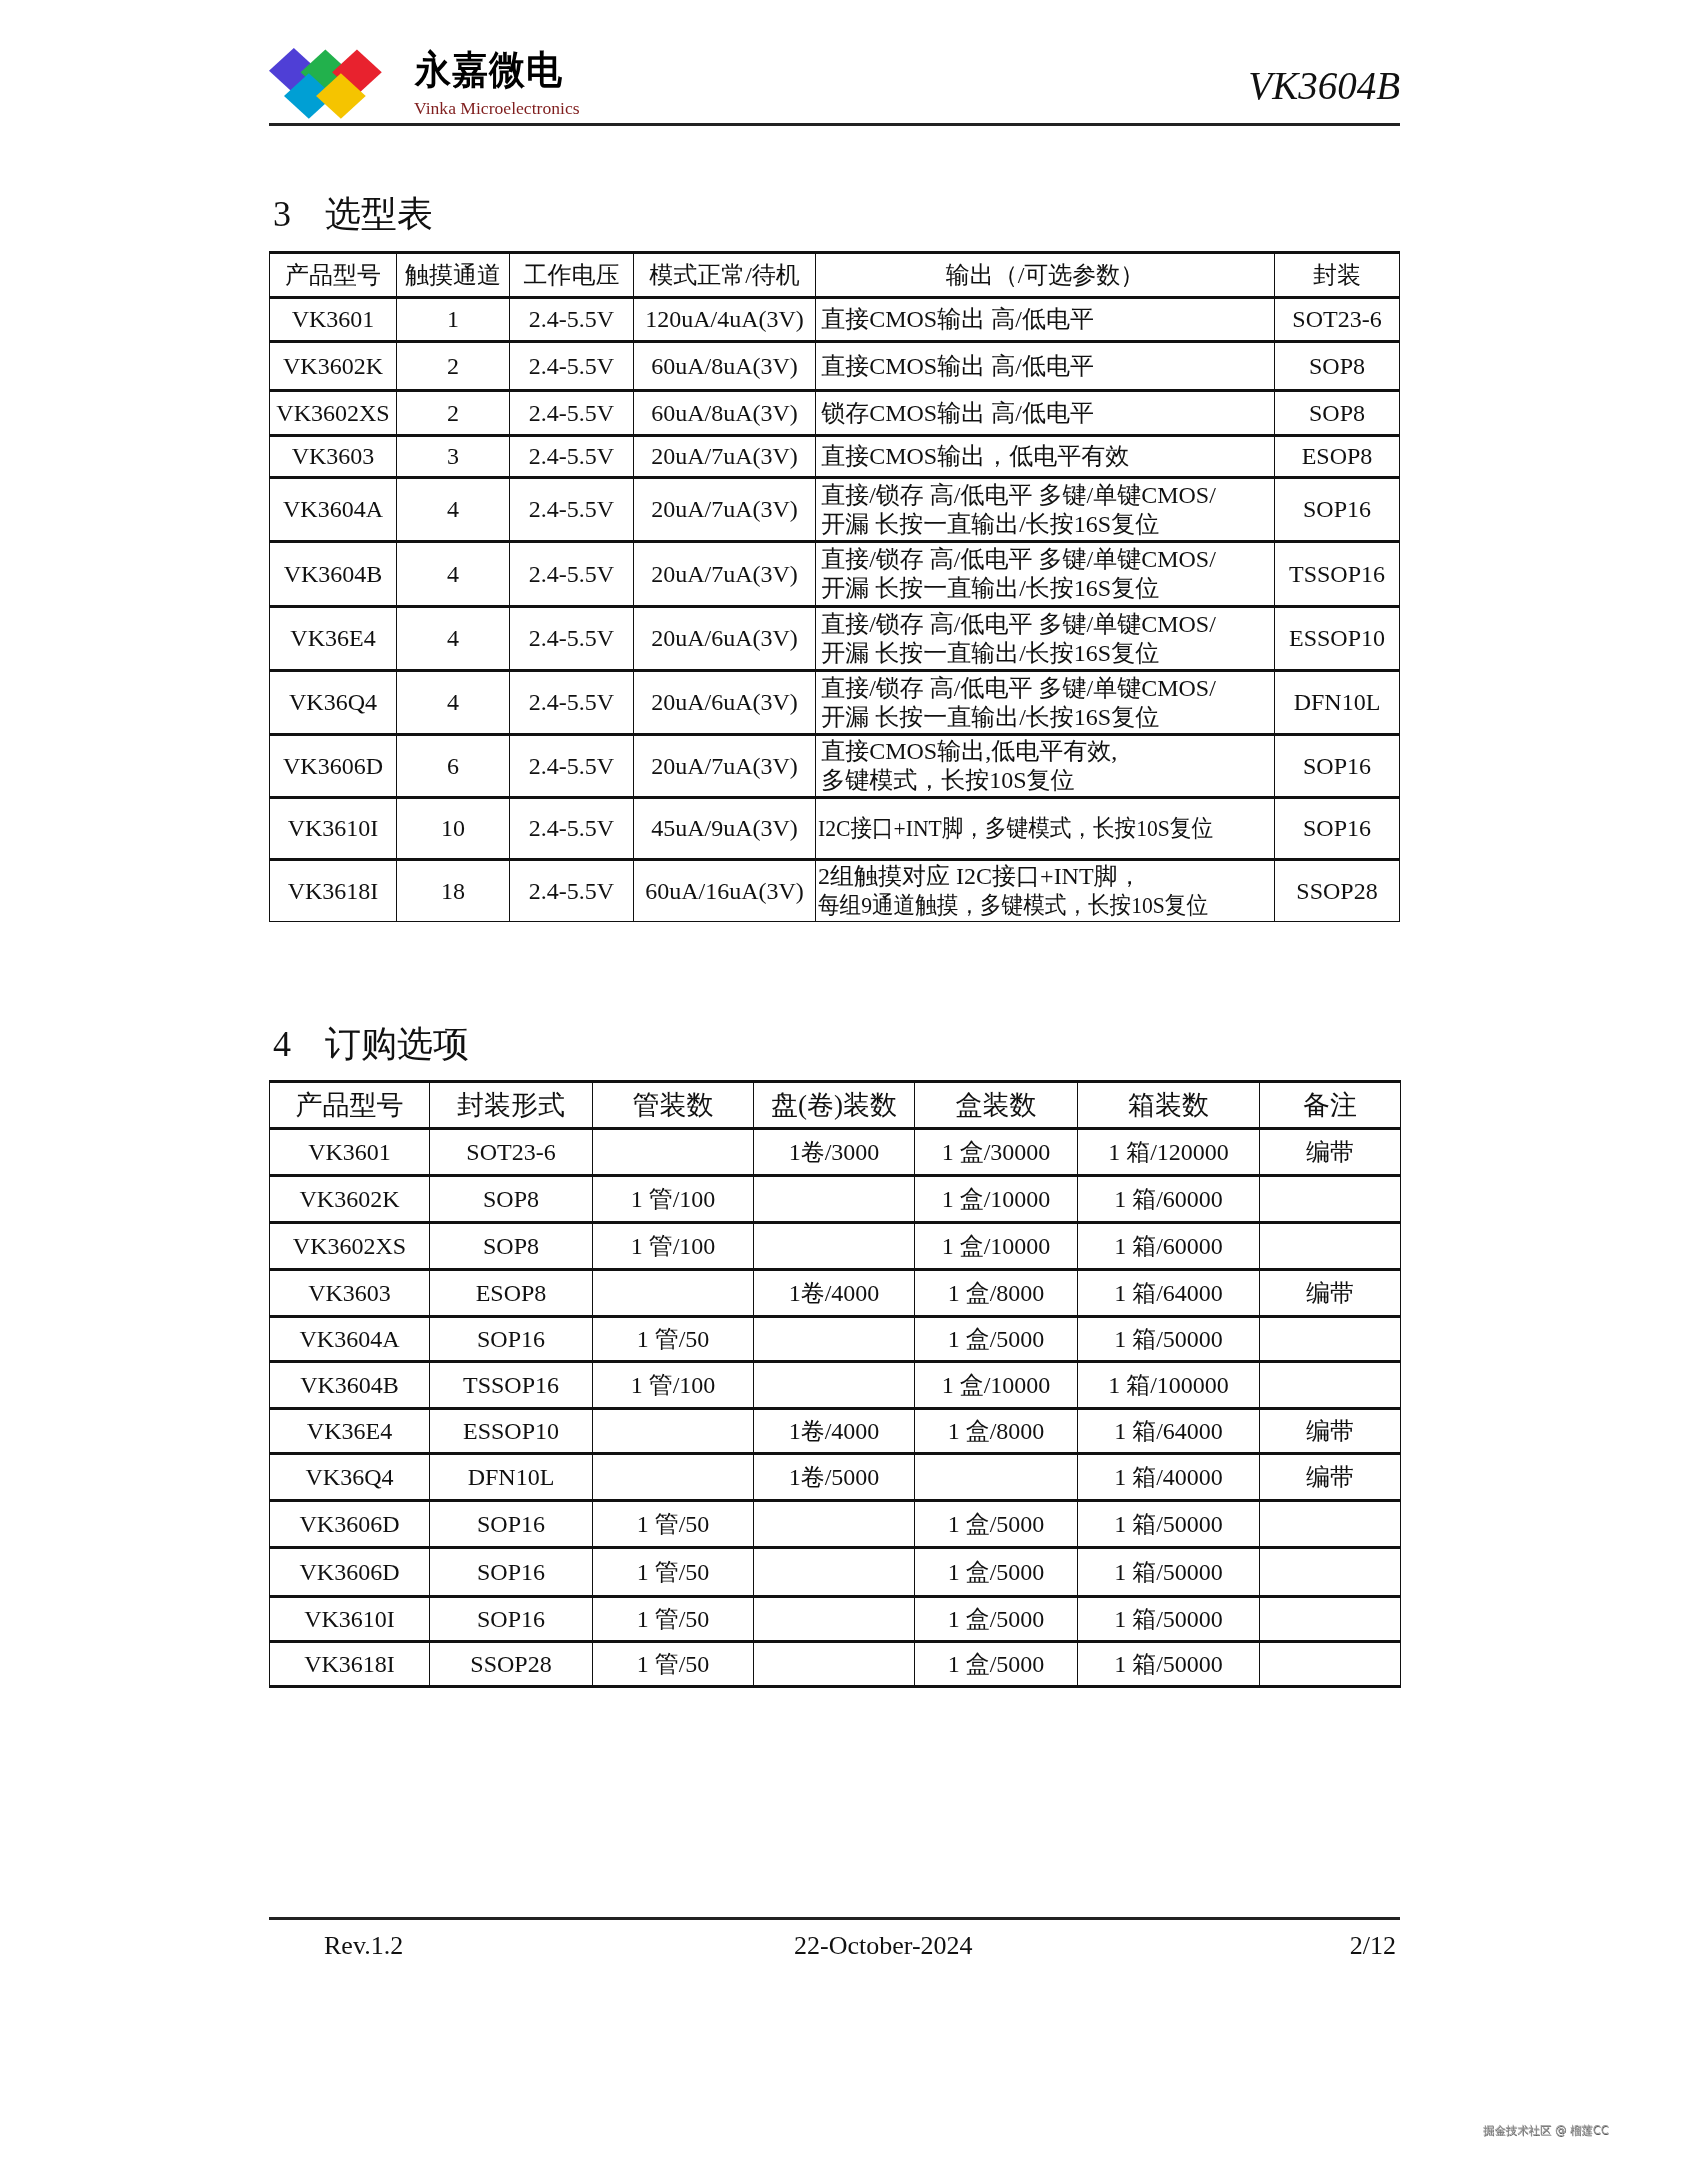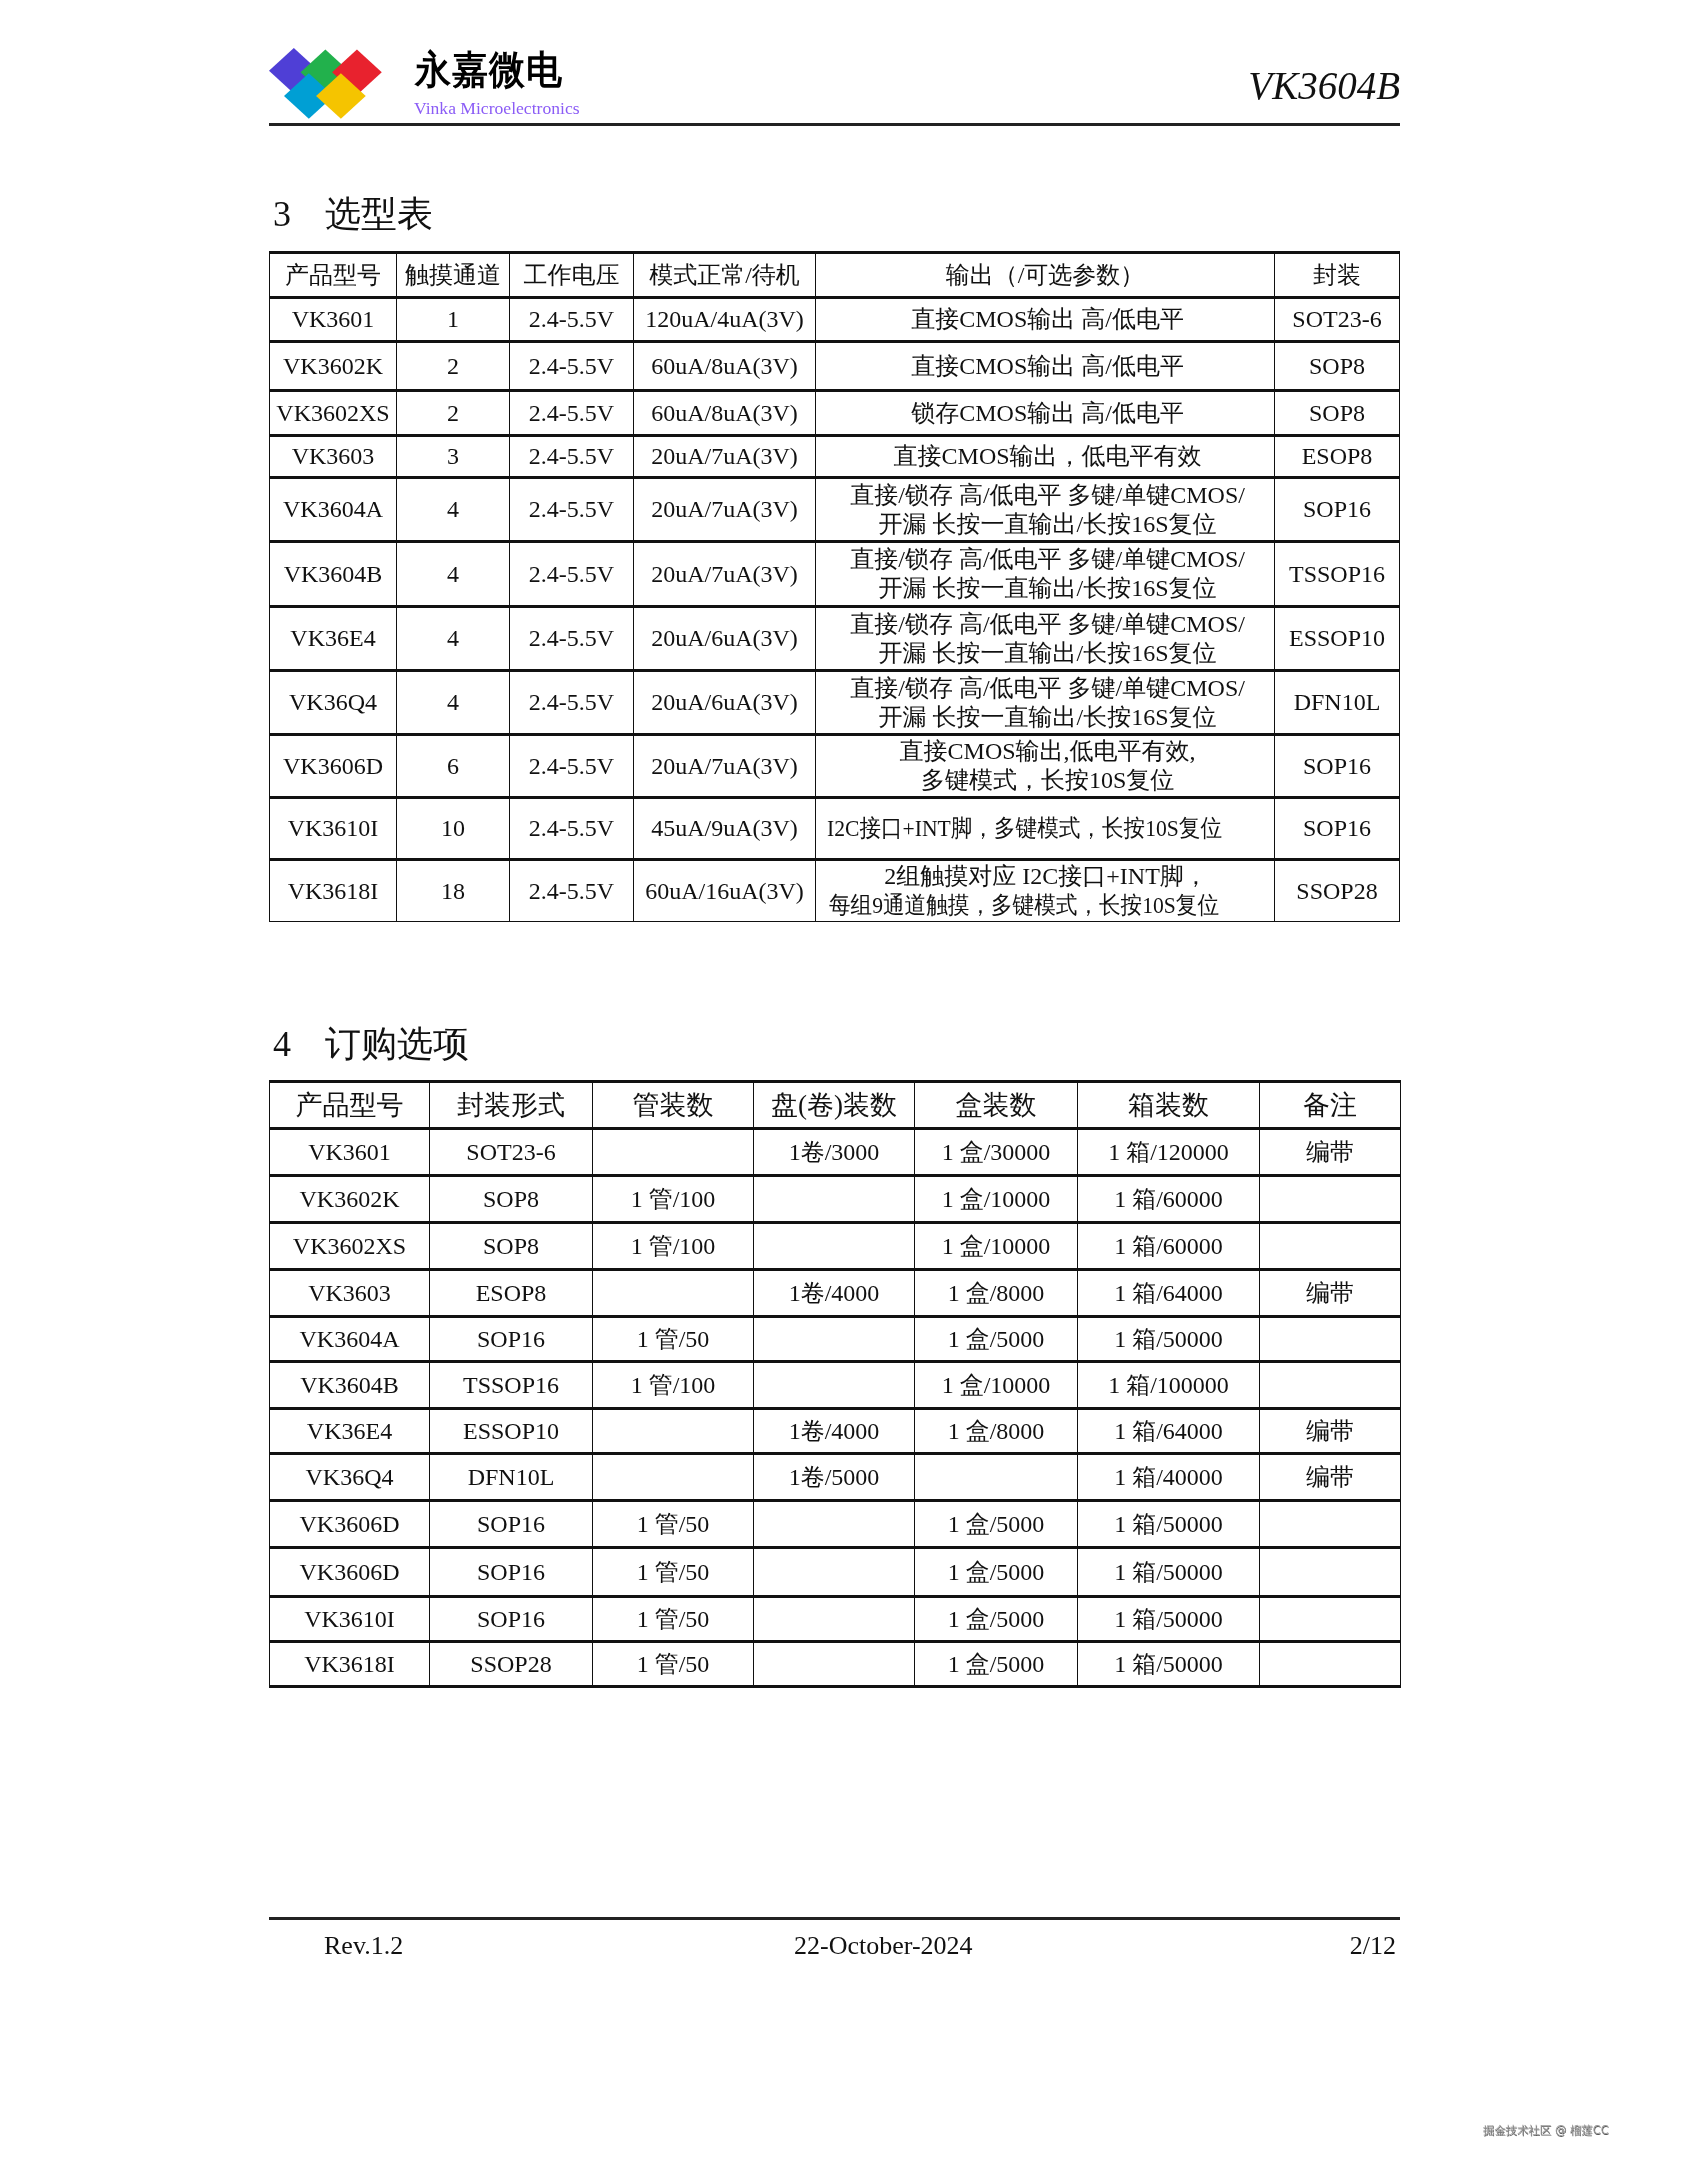--- a/index.html
+++ b/index.html
@@ -2,33 +2,33 @@
 <html style="font-size:8.3px"><head>
 <meta charset="utf-8">
 <style>
   html, body { margin: 0; padding: 0; background: #ffffff; }
   body { width: 1687px; height: 2183px; position: relative; overflow: hidden; font-family: "Liberation Serif", "DejaVu Serif", serif; color: #111; }
   .abs { position: absolute; }
 
   
   .logo { left: 269px; top: 48px; width: 320px; height: 75px; }
   .logo-cn { position: absolute; left: 146px; top: 3.1px; font-family: "DejaVu Sans", sans-serif; font-weight: bold; font-size: 36px; letter-spacing: 1px; color: #000; line-height: 1; transform: scaleY(1.08); transform-origin: top left; }
-  .logo-en { position: absolute; left: 145px; top: 52px; font-size: 17.6px; color: #8b5cf6; line-height: 1; white-space: nowrap; }
+  .logo-en { position: absolute; left: 145px; top: 52px; font-size: 17.6px; color: #7f1d1d; line-height: 1; white-space: nowrap; }
   .doc-title { right: 287px; top: 66px; font-size: 39px; font-style: italic; line-height: 1; }
   .rule { left: 269px; width: 1131px; height: 3.1px; background: #222; }
 
   
   .section-h { left: 273px; font-size: 36px; line-height: 1; white-space: nowrap; }
   .section-h .num { display: inline-block; width: 52px; }
 
   
   table { position: absolute; border-collapse: collapse; table-layout: fixed; }
   td, th { border: 1.6px solid #111; padding: 0; font-weight: normal; text-align: center; vertical-align: middle; font-size: 24px; line-height: 29px; white-space: nowrap; overflow: hidden; }
   tr.thick td, tr.thick th { border-top-width: 3.1px; }
-  td.left { text-align: center; padding-left: 5.2px; white-space: normal; }
+  td.left { text-align: left; padding-left: 5.2px; white-space: normal; }
   .narrow { display: inline-block; transform: scaleX(0.9); }
 
   
   .footer-text { top: 1933px; font-size: 26px; line-height: 1; white-space: nowrap; margin-left: 48px; }
   .watermark { left: 1483px; top: 2123px; font-family: "DejaVu Sans", sans-serif; font-size: 11.4px; color: #999; text-shadow: 0.5px 0.5px 0.5px #555; white-space: nowrap; }
 </style>
 </head>
 <body>
 
 <div class="abs logo">

